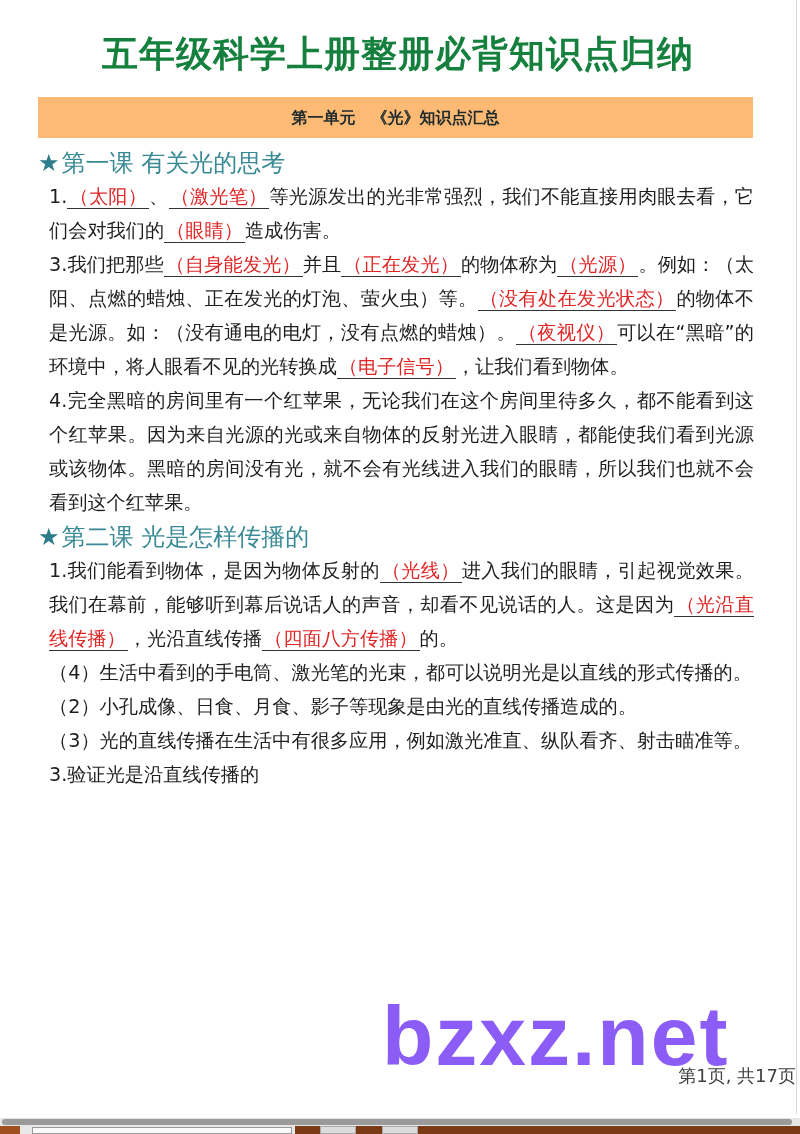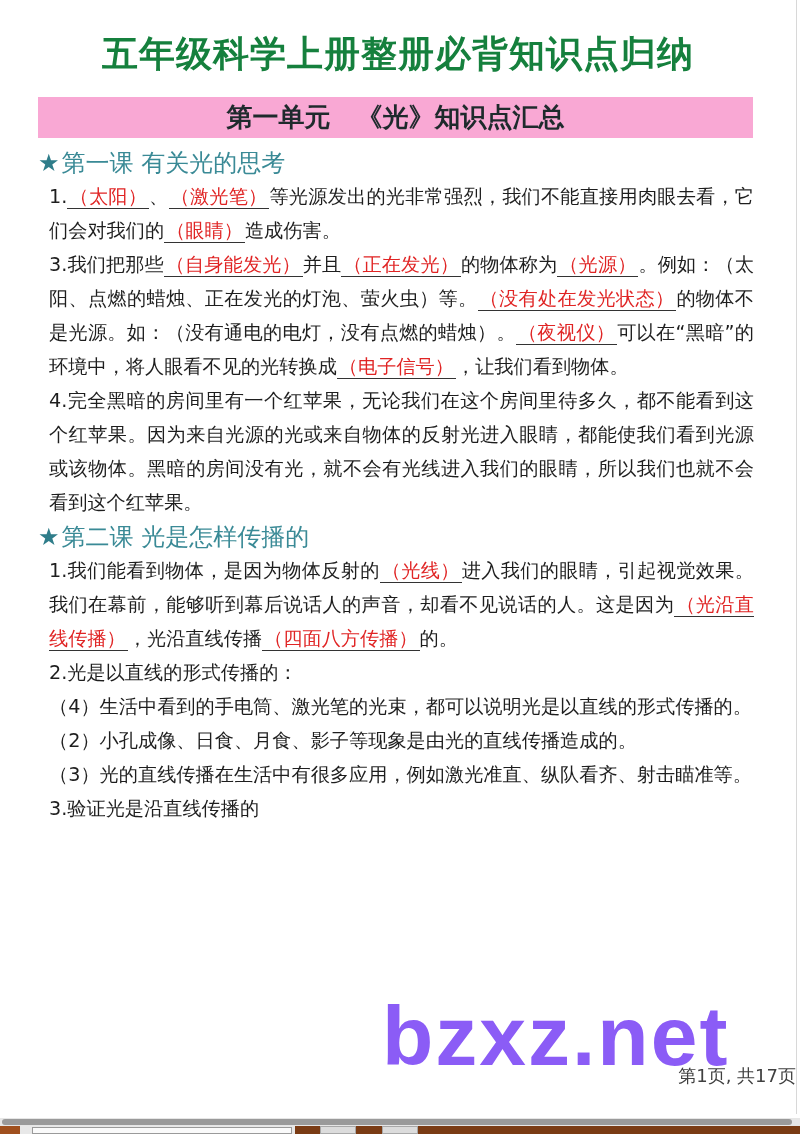--- a/index.html
+++ b/index.html
@@ -12,22 +12,22 @@
   .page {
     position: absolute; left: 0; top: 0; width: 796px; height: 1114px;
     background: #ffffff; border-right: 1px solid #d8d8d8;
   }
   .doc-title {
     position: absolute; left: 0; top: 30px; width: 796px; text-align: center;
     font-size: 36px; font-weight: bold; letter-spacing: 1px; color: #15803d;
   }
   .unit-band {
     position: absolute; left: 38px; top: 97px; width: 715px; height: 41px;
-    background: #f9a8d4; text-align: center; line-height: 41px;
-    font-size: 26px; font-weight: bold; color: #1e2a2c;
+    background: #fdba74; text-align: center; line-height: 41px;
+    font-size: 16px; font-weight: bold; color: #1e2a2c;
   }
   .content {
     position: absolute; left: 38px; top: 146px; width: 716px;
     font-size: 19.2px; line-height: 34px;
   }
   .lesson-h {
     color: #3a8a96; font-size: 24px; font-weight: normal; height: 34px;
   }
   .lesson-h .star { color: #2f7d8a; margin-right: 2px; }
   .para { text-align: justify; text-align-last: left; margin-left: 11px; }
@@ -72,21 +72,20 @@
   <div class="doc-title">五年级科学上册整册必背知识点归纳</div>
   <div class="unit-band">第一单元　《光》知识点汇总</div>
 
   <div class="content" id="content">
       <div class="lesson-h"><span class="star">★</span><span>第一课 有关光的思考</span></div>
       <div class="para"><span>1.</span><span class="blank">（太阳）</span><span>、</span><span class="blank">（激光笔）</span><span>等光源发出的光非常强烈，我们不能直接用肉眼去看，它们会对我们的</span><span class="blank">（眼睛）</span><span>造成伤害。</span></div>
       <div class="para"><span>3.我们把那些</span><span class="blank">（自身能发光）</span><span>并且</span><span class="blank">（正在发光）</span><span>的物体称为</span><span class="blank">（光源）</span><span>。例如：（太阳、点燃的蜡烛、正在发光的灯泡、萤火虫）等。</span><span class="blank">（没有处在发光状态）</span><span>的物体不是光源。如：（没有通电的电灯，没有点燃的蜡烛）。</span><span class="blank">（夜视仪）</span><span>可以在“黑暗”的环境中，将人眼看不见的光转换成</span><span class="blank">（电子信号）</span><span>，让我们看到物体。</span></div>
       <div class="para"><span>4.完全黑暗的房间里有一个红苹果，无论我们在这个房间里待多久，都不能看到这个红苹果。因为来自光源的光或来自物体的反射光进入眼睛，都能使我们看到光源或该物体。黑暗的房间没有光，就不会有光线进入我们的眼睛，所以我们也就不会看到这个红苹果。</span></div>
       <div class="lesson-h"><span class="star">★</span><span>第二课 光是怎样传播的</span></div>
       <div class="para"><span>1.我们能看到物体，是因为物体反射的</span><span class="blank">（光线）</span><span>进入我们的眼睛，引起视觉效果。我们在幕前，能够听到幕后说话人的声音，却看不见说话的人。这是因为</span><span class="blank">（光沿直线传播）</span><span>，光沿直线传播</span><span class="blank">（四面八方传播）</span><span>的。</span></div>
-      <div class="para"><span>2.光是以直线的形式传播的：</span></div>
       <div class="para"><span>（4）生活中看到的手电筒、激光笔的光束，都可以说明光是以直线的形式传播的。</span></div>
       <div class="para"><span>（2）小孔成像、日食、月食、影子等现象是由光的直线传播造成的。</span></div>
       <div class="para"><span>（3）光的直线传播在生活中有很多应用，例如激光准直、纵队看齐、射击瞄准等。</span></div>
       <div class="para"><span>3.验证光是沿直线传播的</span></div>
     </div>
 
   <div class="watermark">bzxz.net</div>
   <div class="page-num">第1页, 共17页</div>
 </div>
 

